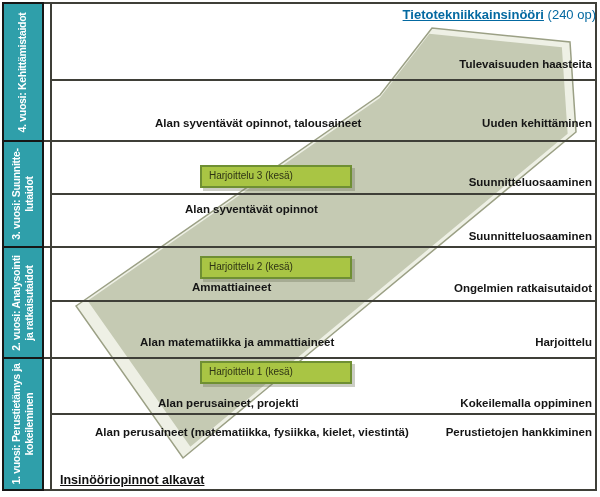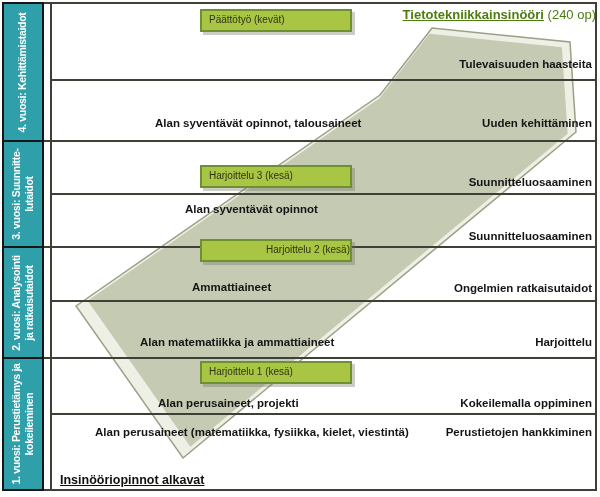--- a/index.html
+++ b/index.html
@@ -39,38 +39,38 @@
   .y2 { top:246px; height:113px; }
   .y1 { top:357px; height:134px; }
 
   
   .mbox {
     position:absolute; left:200px; width:152px; height:23px; box-sizing:border-box;
     background:#a9c544; border:2px solid #6f8f33; z-index:4;
     box-shadow:3px 3px 0 rgba(110,115,90,0.35);
     font-size:10px; color:#2e3314; padding:3px 0 0 7px; white-space:nowrap;
   }
-  .m1 { top:9px; } .m2 { top:141px;margin-top:24px; } .m3 { top:239px;text-align:right; } .m4 { top:361px; }
+  .m1 { top:9px; } .m2 { top:141px;margin-top:24px; } .m3 { top:256px; } .m4 { top:361px; }
 
   
   .lbl {
     position:absolute; z-index:5; font-weight:bold; font-size:11.5px;
     color:#151515; white-space:nowrap;
   }
   .skill { right:8px; }
   .s1 { top:58px; }  .s2 { top:117px; } .s3 { top:176px; } .s4 { top:230px; }
   .s5 { top:282px; } .s6 { top:336px; } .s7 { top:397px; } .s8 { top:426px; }
   .c1 { left:155px; top:117px; }
   .c2 { left:185px; top:203px; }
   .c3 { left:192px; top:281px; }
   .c4 { left:140px; top:336px; }
   .c5 { left:158px; top:397px; }
   .c6 { left:95px;  top:426px; }
 
-  .title { position:absolute; right:4px; top:7px; z-index:5; font-size:13px; color:#4d7c0f; white-space:nowrap; }
+  .title { position:absolute; right:4px; top:7px; z-index:5; font-size:13px; color:#0369a1; white-space:nowrap; }
   .title .degree { font-weight:bold; text-decoration:underline; }
   .title .credits { font-weight:normal; }
   .start {
     position:absolute; left:60px; top:473px; z-index:5; font-size:12.5px;
     font-weight:bold; text-decoration:underline; color:#111; white-space:nowrap;
   }
 </style>
 </head>
 <body>
 
@@ -113,21 +113,20 @@
       <div>ja ratkaisutaidot</div>
     </div>
   </div>
   <div class="ycell y1">
     <div class="rot">
       <div>1. vuosi: Perustietämys ja</div>
       <div>kokeileminen</div>
     </div>
   </div>
 
-  <div class="mbox m1">Päättötyö (kevät)</div>
   <div class="mbox m2">Harjoittelu 3 (kesä)</div>
   <div class="mbox m3">Harjoittelu 2 (kesä)</div>
   <div class="mbox m4">Harjoittelu 1 (kesä)</div>
 
   <div class="lbl c1">Alan syventävät opinnot, talousaineet</div>
   <div class="lbl c2">Alan syventävät opinnot</div>
   <div class="lbl c3">Ammattiaineet</div>
   <div class="lbl c4">Alan matematiikka ja ammattiaineet</div>
   <div class="lbl c5">Alan perusaineet, projekti</div>
   <div class="lbl c6">Alan perusaineet (matematiikka, fysiikka, kielet, viestintä)</div>

